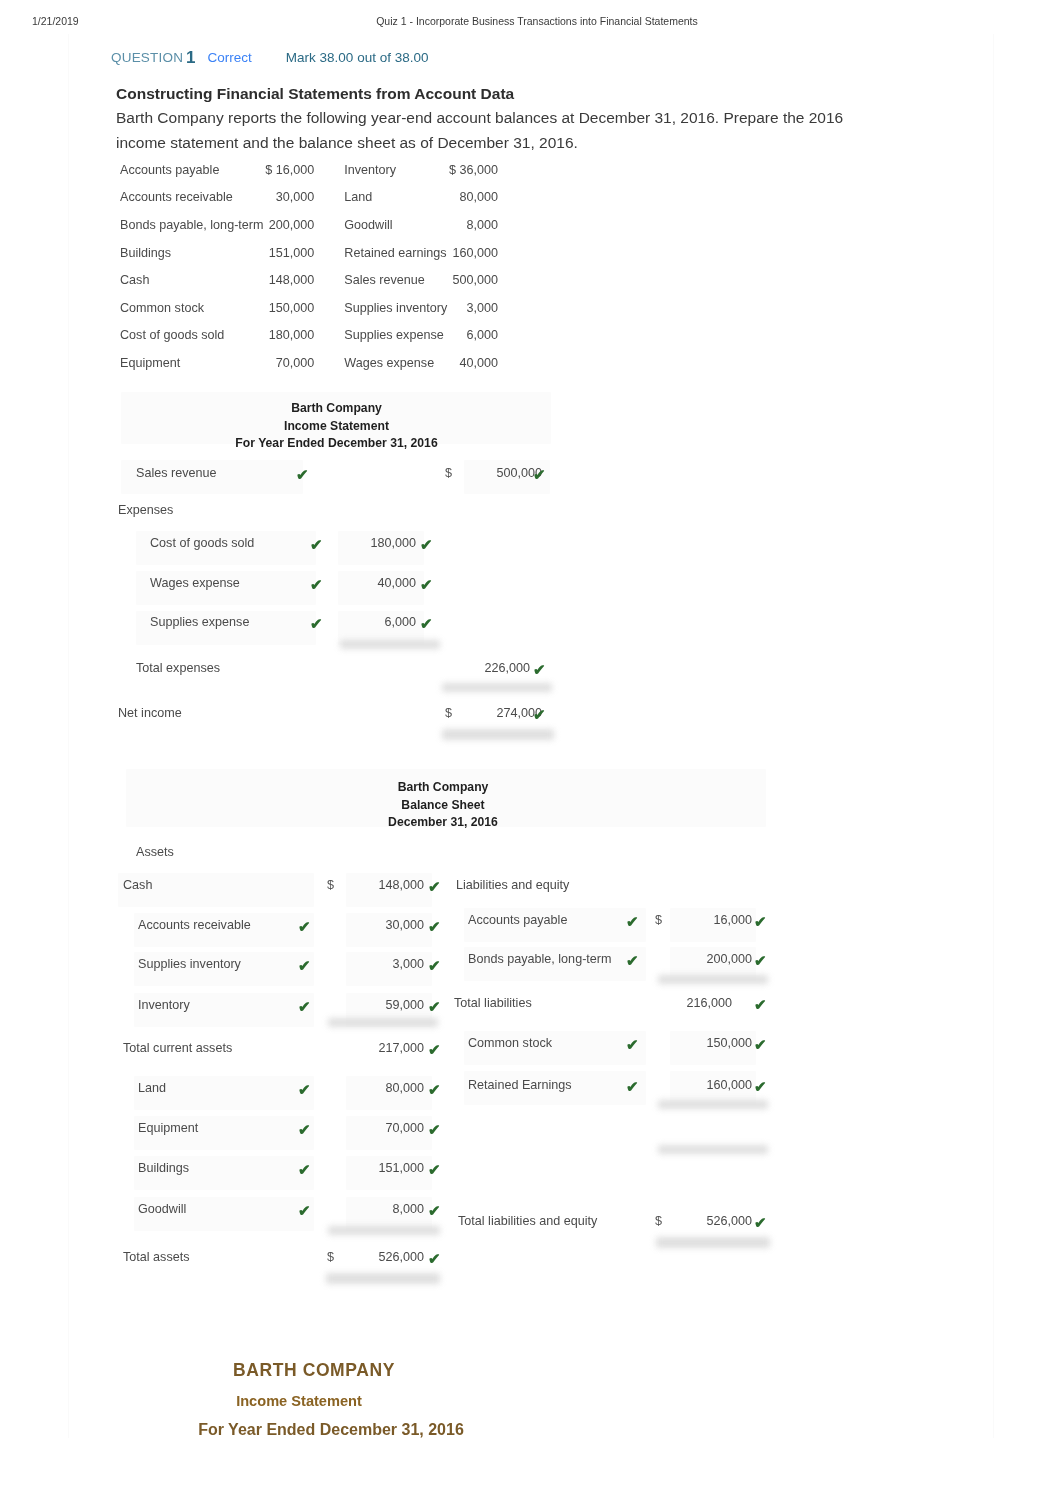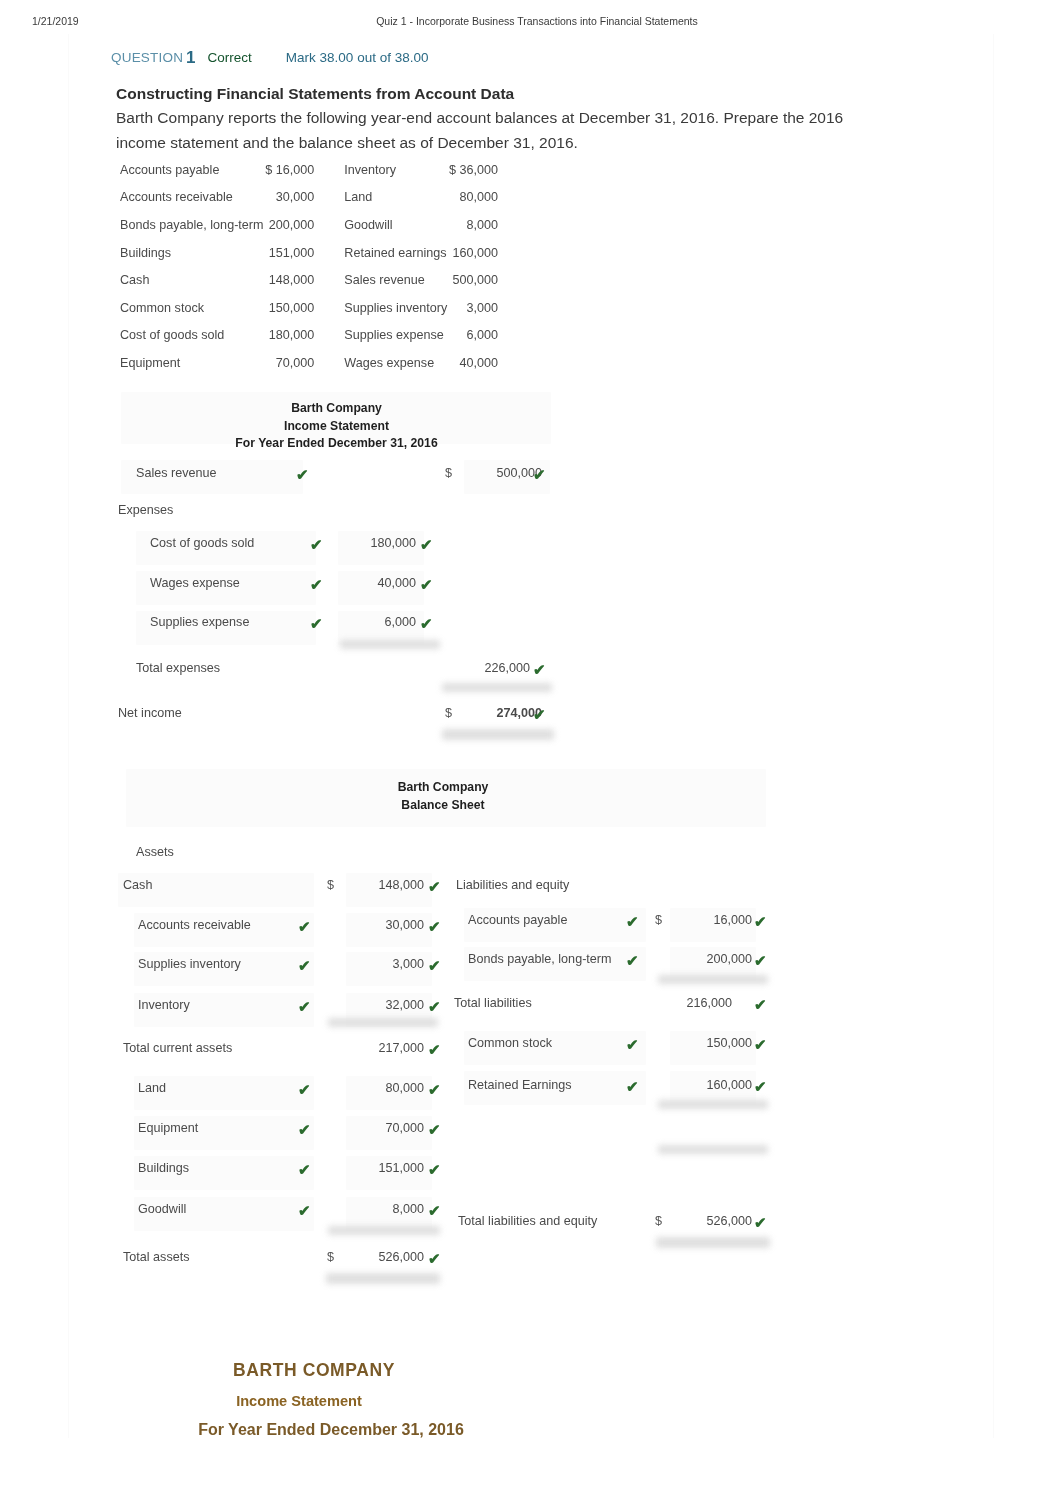--- a/index.html
+++ b/index.html
@@ -50,21 +50,21 @@
   .qmeta {
     position: absolute;
     left: 111px;
     top: 48px;
     height: 20px;
     font-size: 13.5px;
     white-space: nowrap;
   }
   .qmeta .q-word { color: #5b8fa8; letter-spacing: .2px; }
   .qmeta .q-num { color: #2b6a85; font-weight: bold; font-size: 17px; vertical-align: -1px; margin-left: 3px; }
-  .qmeta .q-state { color: #14532d; margin-left: 12px; }
+  .qmeta .q-state { color: #3b82f6; margin-left: 12px; }
   .qmeta .q-mark { color: #2b6a85; margin-left: 34px; }
 
   
   .prompt-title {
     position: absolute;
     left: 116px; top: 85px;
     font-size: 15.5px; font-weight: bold; color: #2e2e2e;
     white-space: nowrap;
   }
   .prompt-body {
@@ -266,33 +266,34 @@
       <div class="srow" style="left:0; top:269px; width:450px;">
         <span class="slabel" style="left:18px;text-align:right;">Total expenses</span>
         <span class="snum" style="left:320px; width:92px;">226,000</span>
         <span class="tick" style="left:415px; top:2px;"></span>
       </div>
       <div class="smudge" style="left:324px; top:291px; width:110px;"></div>
 
       <div class="srow" style="left:0; top:314px; width:450px;">
         <span class="slabel" style="left:0px;">Net income</span>
         <span class="sdollar" style="left:327px;">$</span>
-        <span class="snum" style="left:332px; width:92px;font-weight:bold;">274,000</span>
+        <span class="snum" style="left:332px; width:92px;">274,000</span>
         <span class="tick" style="left:415px; top:2px;"></span>
       </div>
       <div class="smudge" style="left:324px; top:337px; width:112px; height:11px;"></div>
     </div>
 
     <div class="stmt" style="left:118px; top:769px; width:660px; height:520px;">
 
       <div class="field" style="left:8px; top:0px; width:640px; height:58px;"></div>
 
       <div class="stmt-head" style="position:absolute; left:0; top:10px; width:650px;">
         <div>Barth Company</div>
         <div>Balance Sheet</div>
+        <div>December 31, 2016</div>
       </div>
 
       <div class="srow" style="left:0; top:76px;">
         <span class="slabel" style="left:18px;">Assets</span>
       </div>
 
       <div class="field" style="left:0px; top:104px; width:196px; height:34px;"></div>
       <div class="field" style="left:228px; top:104px; width:86px; height:34px;"></div>
       <div class="srow" style="left:0; top:109px; width:660px;">
         <span class="slabel" style="left:5px;">Cash</span>
@@ -336,21 +337,21 @@
         <span class="snum" style="left:542px; width:92px;">200,000</span>
         <span class="tick" style="left:636px; top:2px;"></span>
       </div>
       <div class="smudge" style="left:540px; top:206px; width:110px;"></div>
 
       <div class="field" style="left:16px; top:224px; width:180px; height:34px;"></div>
       <div class="field" style="left:228px; top:224px; width:86px; height:34px;"></div>
       <div class="srow" style="left:0; top:229px; width:660px;">
         <span class="slabel" style="left:20px;">Inventory</span>
         <span class="tick" style="left:180px; top:2px;"></span>
-        <span class="snum" style="left:214px; width:92px;">32,000</span>
+        <span class="snum" style="left:214px; width:92px;">59,000</span>
         <span class="tick" style="left:310px; top:2px;"></span>
       </div>
       <div class="srow" style="left:0; top:227px; width:660px;">
         <span class="slabel" style="left:336px;">Total liabilities</span>
         <span class="snum" style="left:522px; width:92px;">216,000</span>
         <span class="tick" style="left:636px; top:2px;"></span>
       </div>
       <div class="smudge" style="left:210px; top:249px; width:110px;"></div>
 
       <div class="field" style="left:346px; top:262px; width:182px; height:34px;"></div>

